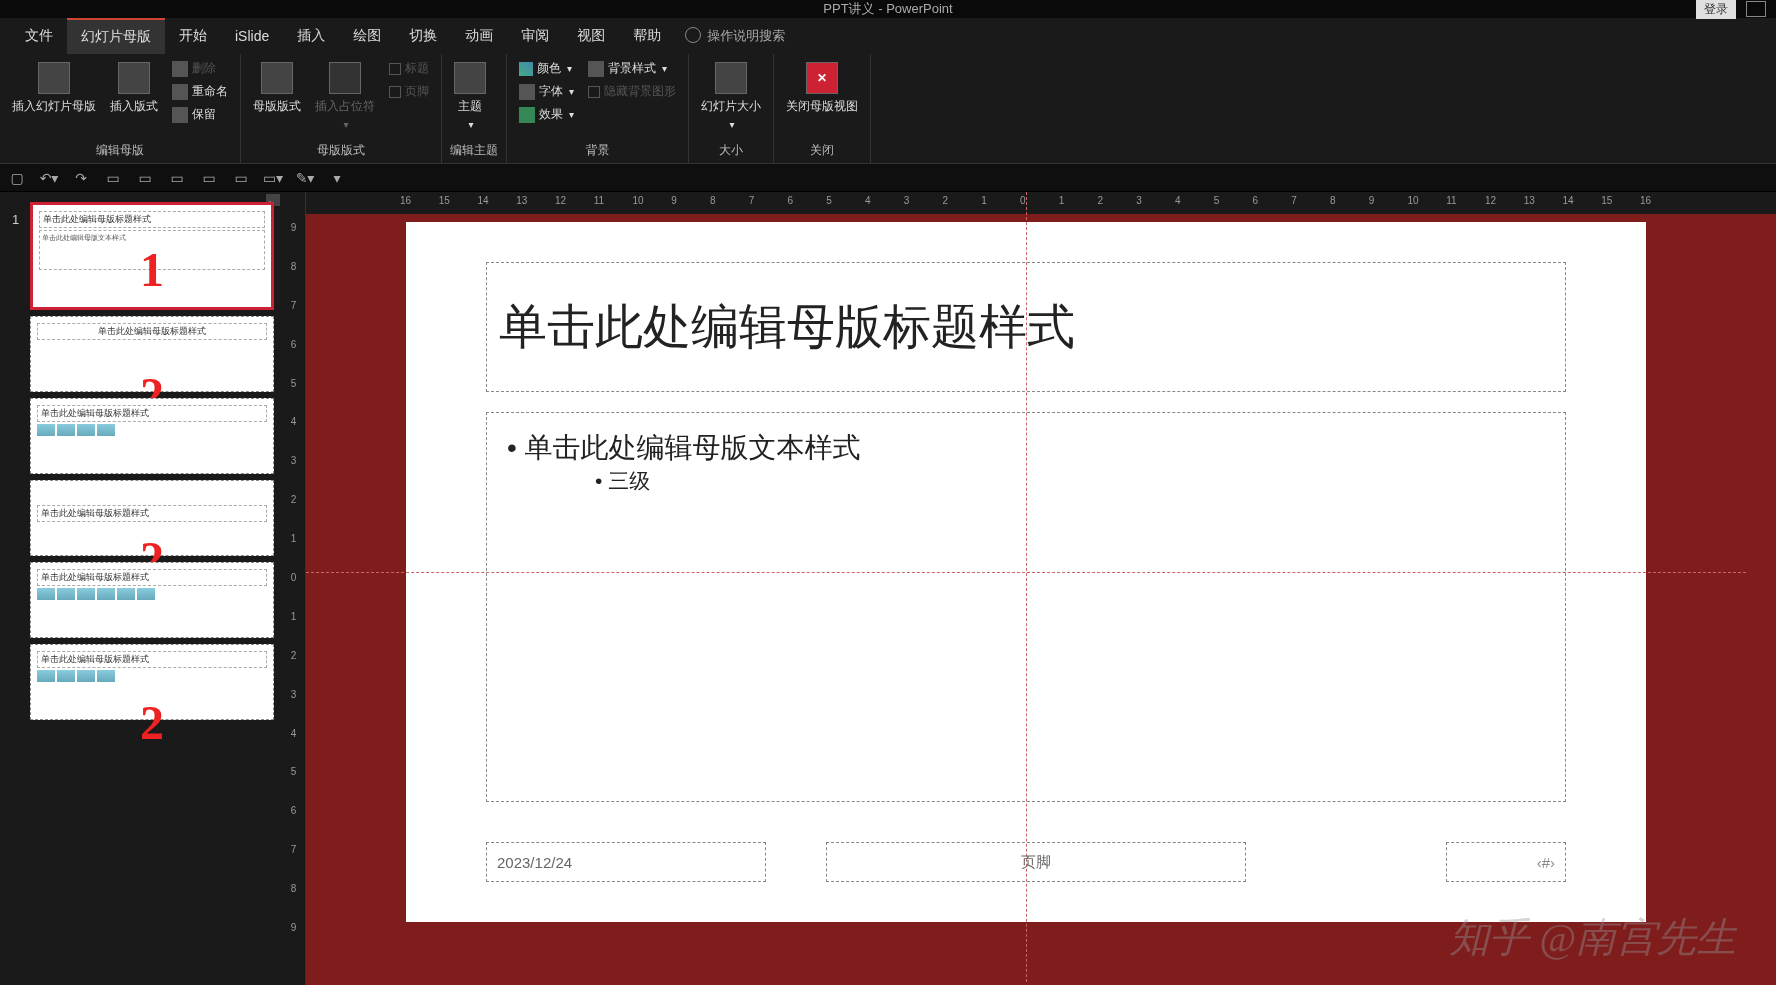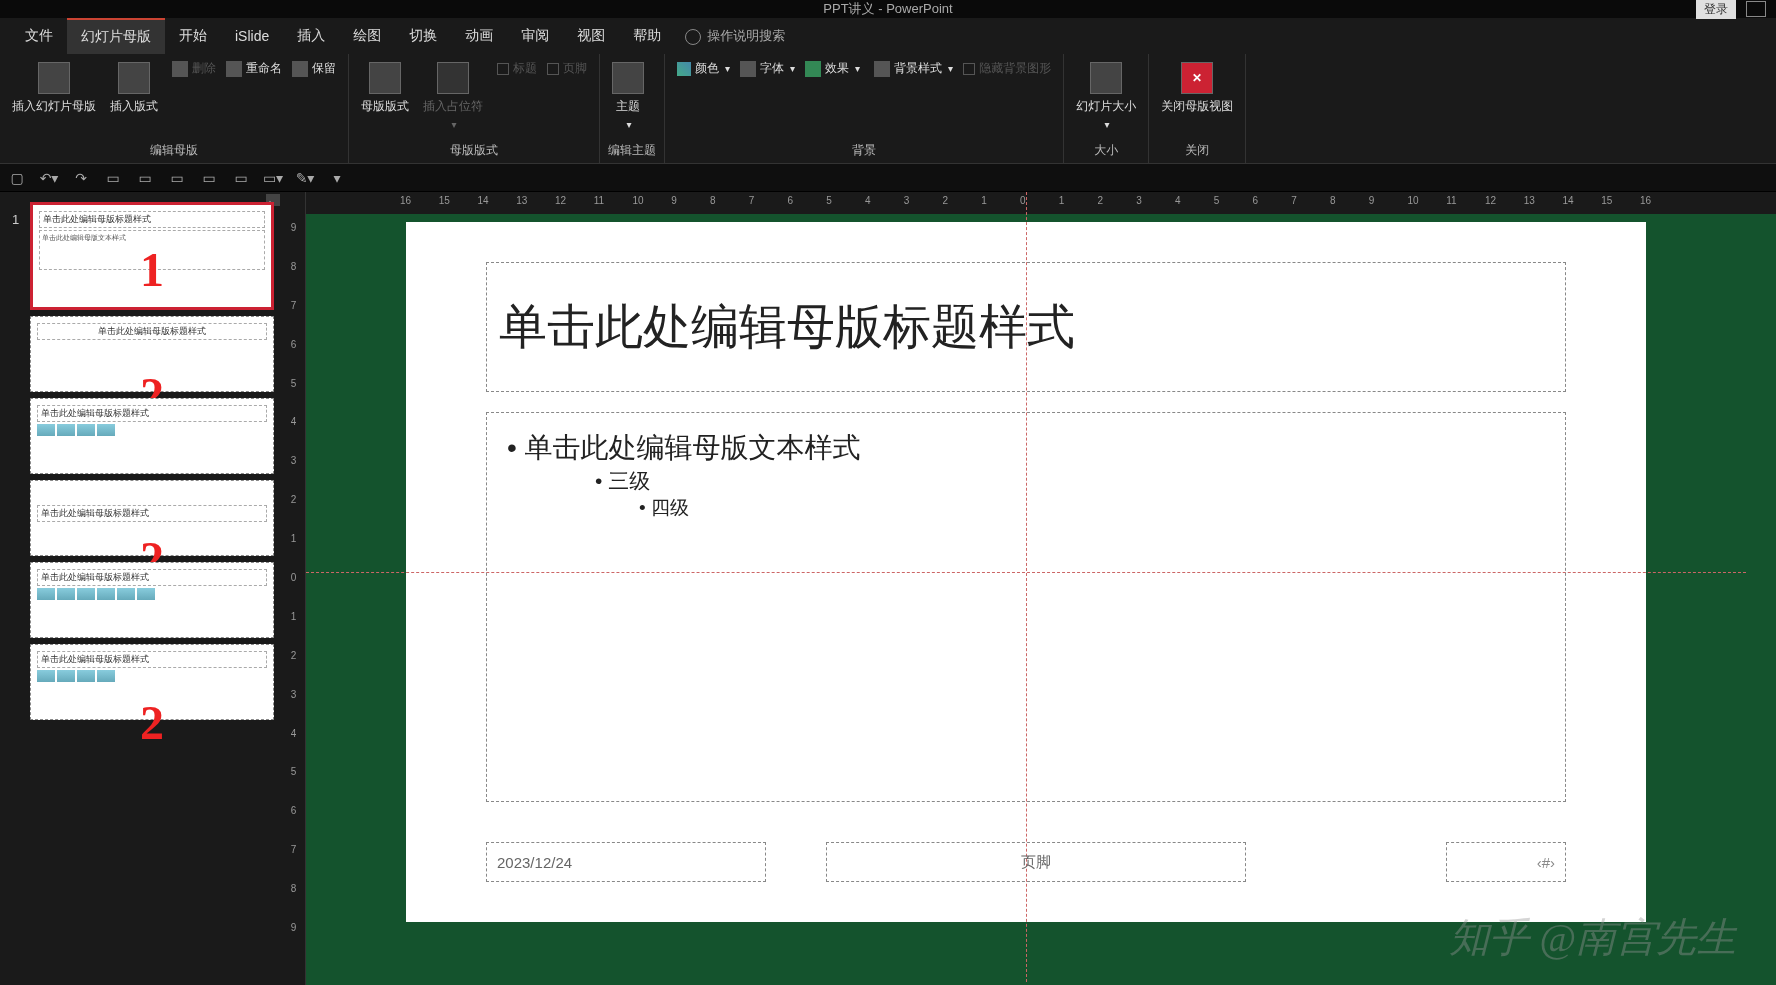--- a/index.html
+++ b/index.html
@@ -8,31 +8,31 @@
 
 .titlebar { height: 18px; background: #0a0a0a; display: flex; align-items: center; justify-content: center; position: relative; font-size: 13px; color: #aaa; }
 .titlebar .right-controls { position: absolute; right: 10px; display: flex; gap: 10px; align-items: center; }
 .login-btn { background: #e0e0e0; color: #333; padding: 1px 8px; font-size: 12px; margin-left: 22px; }
 .win-btn { width: 20px; height: 16px; border: 1px solid #888; }
 
 
 .menubar { height: 36px; background: #1a1a1a; display: flex; align-items: center; padding-left: 11px; }
 .menu-item { padding: 8px 14px; font-size: 14px; color: #ddd; cursor: pointer; }
 .menu-item.active { background: #333; border-top: 2px solid #c43; }
-.tell-me { display: flex; align-items: flex-end; gap: 6px; margin-left: 10px; color: #aaa; font-size: 13px; }
+.tell-me { display: flex; align-items: flex-start; gap: 6px; margin-left: 10px; color: #aaa; font-size: 13px; }
 .bulb-icon { width: 16px; height: 16px; border: 1px solid #888; border-radius: 50%; }
 
 
 .ribbon { height: 110px; background: #1a1a1a; display: flex; border-bottom: 1px solid #333; }
 .ribbon-group { border-right: 1px solid #333; padding: 4px 8px 2px; display: flex; flex-direction: column; justify-content: space-between; }
 .ribbon-group-content { display: flex; gap: 6px; align-items: flex-start; flex: 1; }
 .ribbon-group-label { font-size: 12px; color: #bbb; text-align: center; padding: 2px 0; position: relative; }
 .big-btn { display: flex; flex-direction: column; align-items: center; gap: 4px; padding: 4px; cursor: pointer; font-size: 12px; color: #ddd; text-align: center; }
 .big-btn .icon { width: 32px; height: 32px; background: #444; border: 1px solid #666; }
-.small-row { display: flex; flex-direction: row; gap: 2px; }
+.small-row { display: flex; flex-direction: column; gap: 2px; }
 .small-btn { display: flex; align-items: center; gap: 4px; font-size: 12px; color: #ddd; padding: 2px 4px; cursor: pointer; }
 .small-btn.disabled { color: #555; }
 .small-btn .sicon { width: 16px; height: 16px; background: #555; }
 .color-swatch { width: 14px; height: 14px; background: linear-gradient(45deg, #4a8, #48a); }
 .close-icon { background: #c23 !important; color: #fff; display: flex; align-items: center; justify-content: center; font-weight: bold; }
 .caret { font-size: 10px; margin-left: 2px; }
 
 
 .qat { height: 28px; background: #0f0f0f; display: flex; align-items: center; padding: 0 8px; gap: 14px; border-bottom: 1px solid #000; }
 .qat-btn { width: 18px; height: 18px; color: #aaa; cursor: pointer; display: flex; align-items: center; justify-content: center; font-size: 14px; }
@@ -56,21 +56,21 @@
 .thumb-body { font-size: 7px; color: #555; border: 1px dashed #aaa; padding: 2px; height: 40px; }
 .thumb-content-shapes { display: flex; gap: 2px; flex-wrap: wrap; }
 .mini-shape { width: 18px; height: 12px; background: linear-gradient(#8cd, #6ab); }
 
 
 .v-ruler { width: 24px; background: #1a1a1a; position: relative; border-right: 1px solid #333; }
 .v-ruler-inner { position: absolute; top: 18px; bottom: 0; left: 0; right: 0; }
 .v-tick { position: absolute; left: 0; right: 0; text-align: center; font-size: 10px; color: #999; }
 
 
-.editor { flex: 1; background: #14532d; position: relative; overflow: hidden; }
+.editor { flex: 1; background: #7f1d1d; position: relative; overflow: hidden; }
 .h-ruler { height: 22px; background: #1a1a1a; display: flex; align-items: center; justify-content: center; gap: 0; position: relative; }
 .h-ruler-track { position: absolute; left: 100px; right: 20px; top: 3px; height: 16px; display: flex; }
 .h-tick { font-size: 10px; color: #999; position: absolute; }
 
 .slide-canvas { position: absolute; left: 100px; top: 30px; width: 1240px; height: 700px; background: #fff; }
 .center-guide-v { position: absolute; left: 50%; top: -30px; bottom: -60px; border-left: 1px dashed #c66; }
 .center-guide-h { position: absolute; top: 50%; left: -100px; right: -100px; border-top: 1px dashed #c66; }
 .ph { position: absolute; border: 1px dashed #888; background: transparent; }
 .ph-title { left: 80px; top: 40px; right: 80px; height: 130px; display: flex; align-items: center; padding: 0 12px; }
 .ph-title-text { font-size: 48px; color: #222; font-weight: 400; }
@@ -390,21 +390,20 @@
       <div class="center-guide-h"></div>
 
       <div class="ph ph-title">
         <span class="ph-title-text">单击此处编辑母版标题样式</span>
       </div>
 
       <div class="ph ph-body">
         <ul>
           <li class="l1">单击此处编辑母版文本样式</li>
           <li class="l3">三级</li>
-          <li class="l4">四级</li>
         </ul>
       </div>
 
       <div class="ph ph-date">
         <span>2023/12/24</span>
       </div>
       <div class="ph ph-footer">
         <span>页脚</span>
       </div>
       <div class="ph ph-pagenum">

